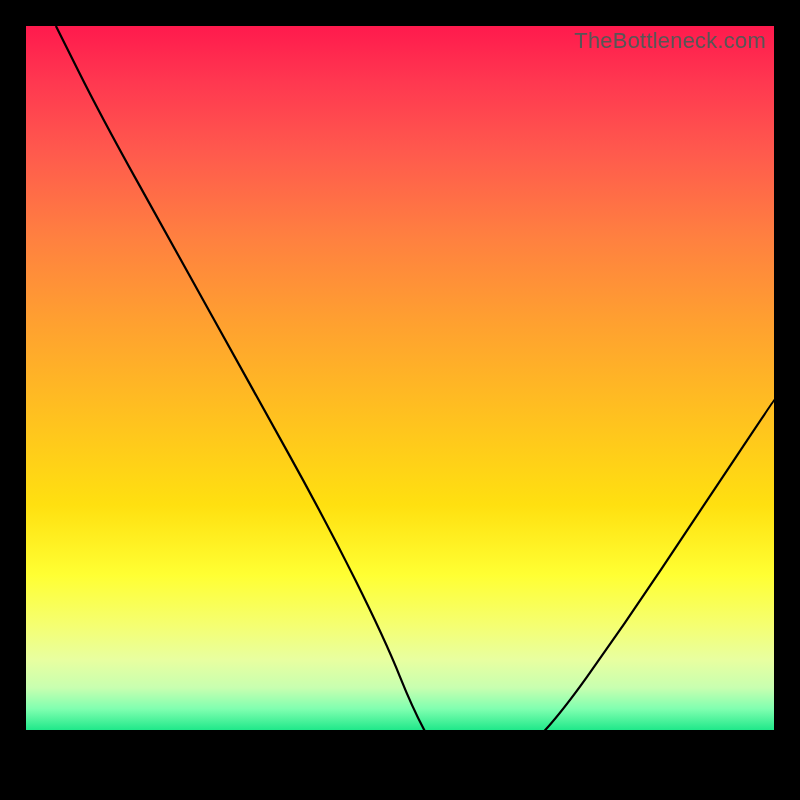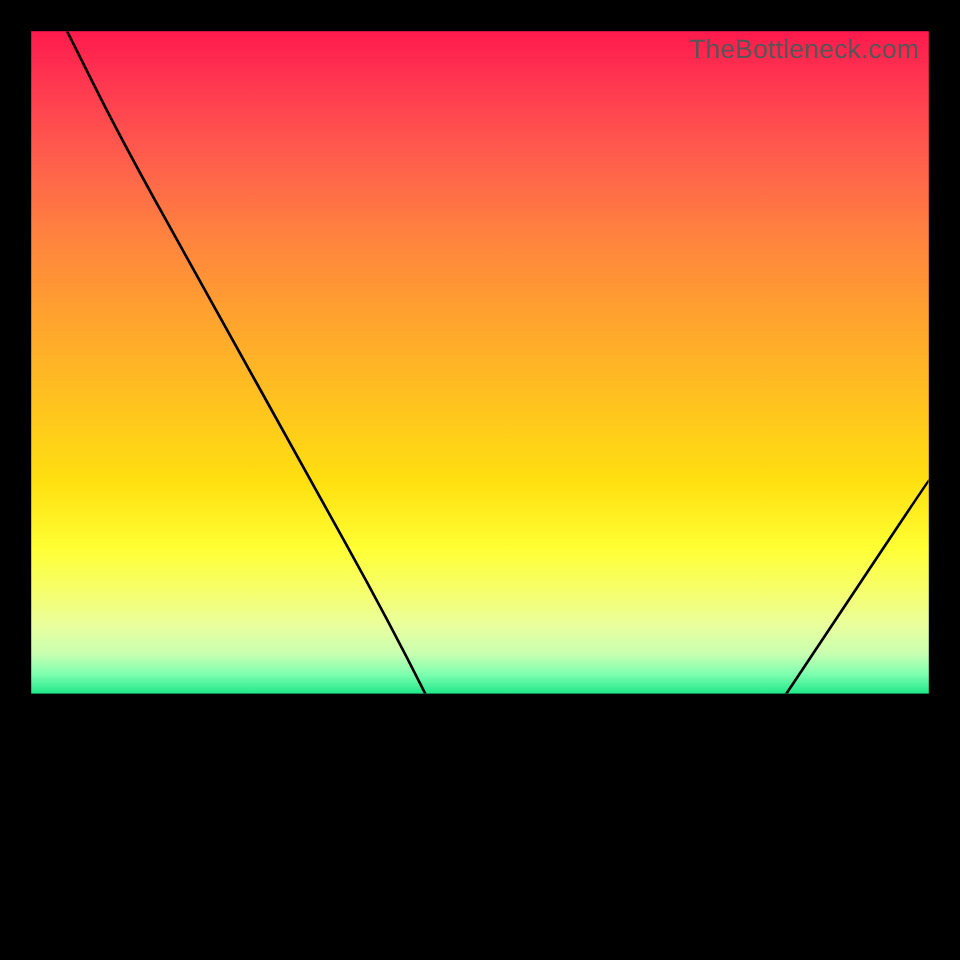--- a/index.html
+++ b/index.html
@@ -15,21 +15,21 @@
     position: relative;
     width: 800px;
     height: 800px;
     background: #000;
   }
   .plot-area {
     position: absolute;
     left: 26px;
     top: 26px;
     width: 748px;
-    height: 552px;
+    height: 704px;
     box-sizing: border-box;
     overflow: hidden;
     background: linear-gradient(
       to bottom,
       #ff1a4d 0%,
       #ff3850 8%,
       #ff5a4d 18%,
       #ff8040 30%,
       #ffa030 42%,
       #ffc020 55%,

